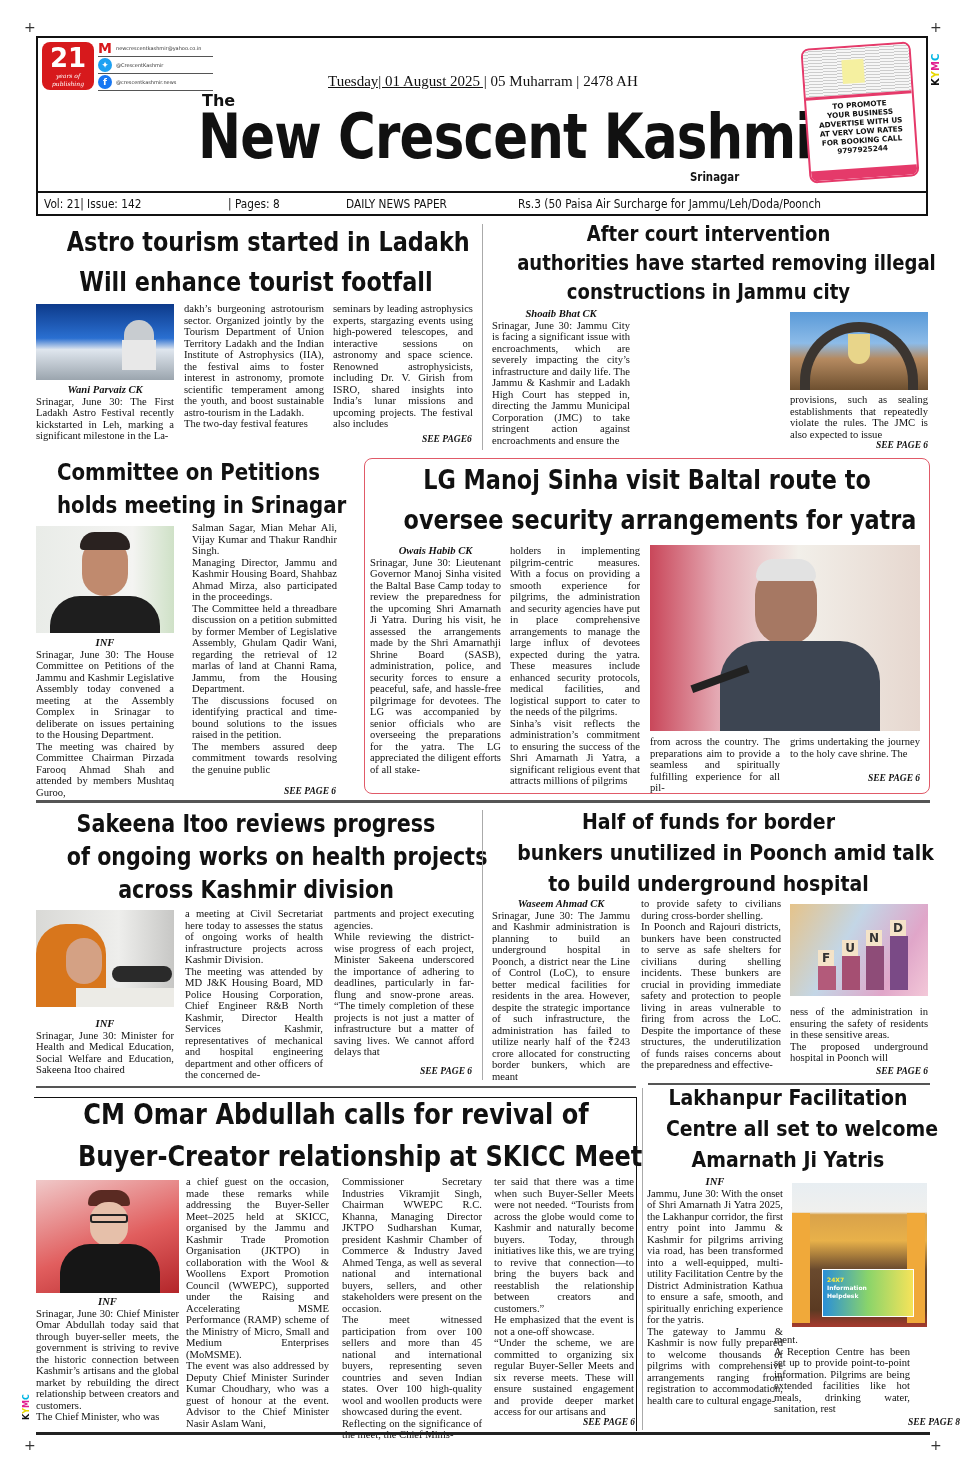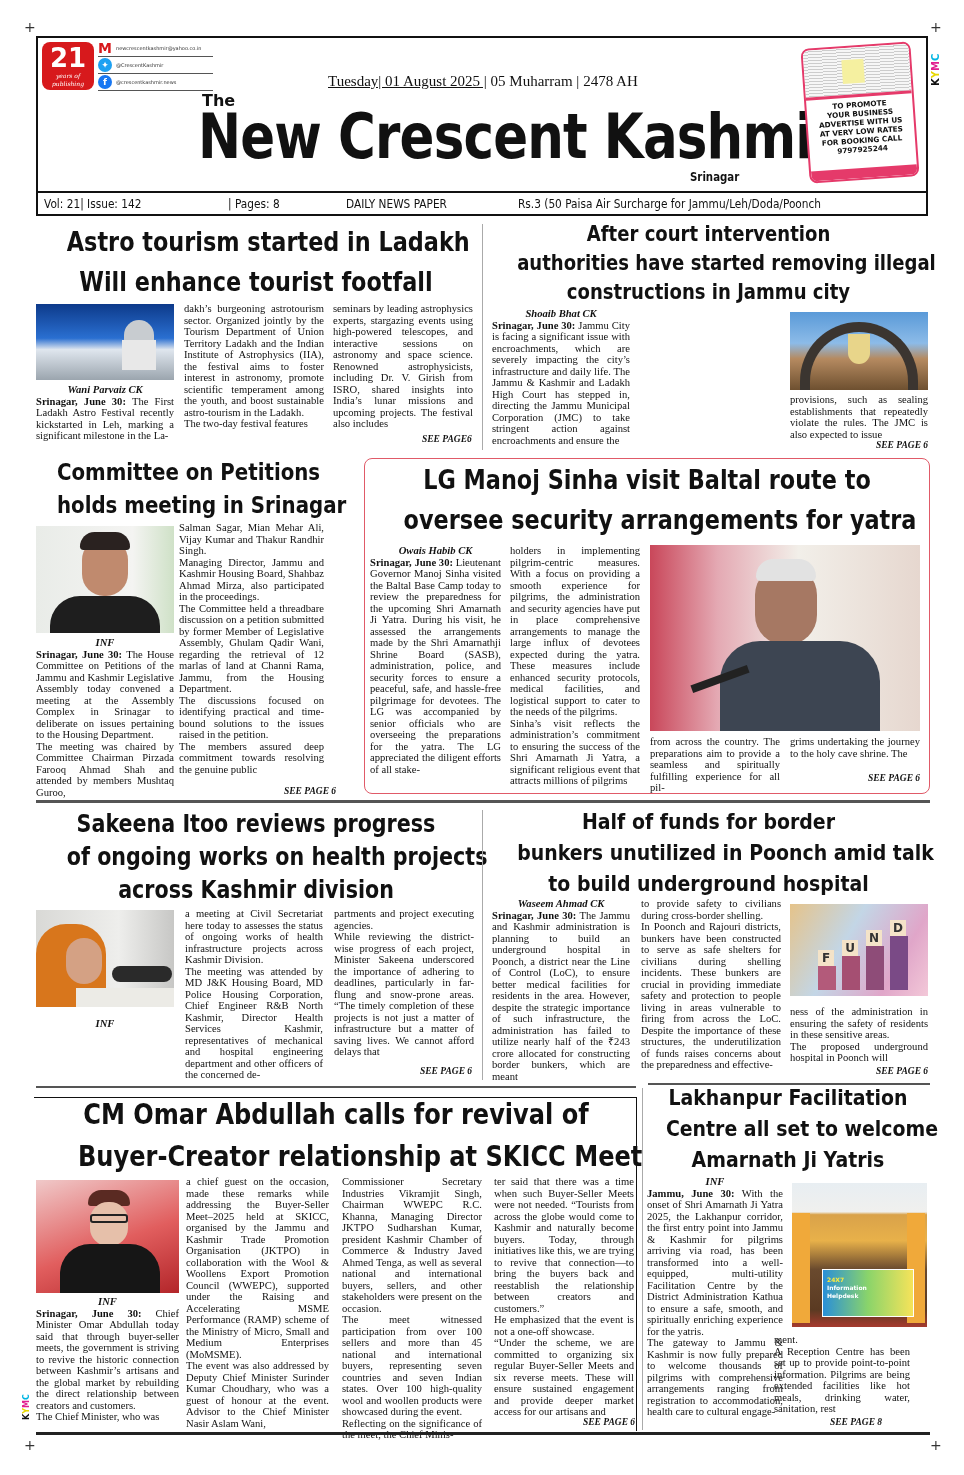--- a/index.html
+++ b/index.html
@@ -25,21 +25,21 @@
 .ad .txt{font-family:"DejaVu Sans",sans-serif;font-weight:bold;font-size:7.3px;text-align:center;line-height:9px;padding-top:3px}
 .ad .foot{position:absolute;bottom:0;left:0;right:0;height:10px;background:#e53a6a}
 .cmyk{position:absolute;left:930px;top:46px;font-family:"DejaVu Sans",sans-serif;font-weight:bold;font-size:10px;transform:rotate(-90deg);transform-origin:left top;white-space:nowrap}
 .infobar{position:absolute;left:36px;top:191px;width:892px;height:25px;border-top:2px solid #111;font-family:"DejaVu Sans",sans-serif;font-size:12px;transform-origin:left top}
 .infobar span{position:absolute;top:4px;white-space:nowrap;transform:scaleX(0.88);transform-origin:left top}
 .hl{position:absolute;font-family:"DejaVu Sans",sans-serif;font-weight:bold;text-align:center;color:#111;white-space:nowrap;transform-origin:center top}
 .hl div{display:block}
 .col{position:absolute;font-size:10.6px;line-height:11.5px;text-align:justify;hyphens:auto}
 .col p{margin:0}
 .byline{font-style:italic;font-weight:bold;text-align:center}
-.dl{font-weight:bold}
+.dl{font-weight:normal}
 .see{position:absolute;font-style:italic;font-weight:bold;font-size:9.5px;white-space:nowrap}
 .photo{position:absolute;overflow:hidden}
 .vdiv{position:absolute;width:1px;background:#aaa}
 .hdiv{position:absolute;height:3px;background:#555}
 .redbox{position:absolute;border:1.5px solid #e05a68;border-radius:8px}
 </style>
 </head>
 <body>
 
 <div class="crop" style="left:24px;top:20px">+</div>
@@ -140,21 +140,21 @@
 <div class="photo" style="left:36px;top:526px;width:138px;height:107px;background:linear-gradient(90deg,#e9ece8,#f4f4f2 70%,#cfe1c7)">
   <div style="position:absolute;left:46px;top:12px;width:46px;height:58px;border-radius:22px;background:#c08a6e"></div>
   <div style="position:absolute;left:44px;top:6px;width:50px;height:18px;border-radius:25px 25px 6px 6px;background:#2a2220"></div>
   <div style="position:absolute;left:14px;top:70px;width:110px;height:40px;border-radius:30px 30px 0 0;background:#1e1e1e"></div>
 </div>
 <div class="col" style="left:36px;top:637px;width:138px">
   <p class="byline">INF</p>
   <p><span class="dl">Srinagar, June 30:</span><span> The House Committee on Petitions of the Jammu and Kashmir Legislative Assembly today convened a meeting at the Assembly Complex in Srinagar to deliberate on issues pertaining to the Housing Department.</span></p>
   <p>The meeting was chaired by Committee Chairman Pirzada Farooq Ahmad Shah and attended by members Mushtaq Guroo,</p>
 </div>
-<div class="col" style="left:179px;top:522px;width:145px">
+<div class="col" style="left:192px;top:522px;width:145px">
   <p>Salman Sagar, Mian Mehar Ali, Vijay Kumar and Thakur Randhir Singh.</p>
   <p>Managing Director, Jammu and Kashmir Housing Board, Shahbaz Ahmad Mirza, also participated in the proceedings.</p>
   <p>The Committee held a threadbare discussion on a petition submitted by former Member of Legislative Assembly, Ghulam Qadir Wani, regarding the retrieval of 12 marlas of land at Channi Rama, Jammu, from the Housing Department.</p>
   <p>The discussions focused on identifying practical and time-bound solutions to the issues raised in the petition.</p>
   <p>The members assured deep commitment towards resolving the genuine public</p>
 </div>
 <div class="see" style="left:284px;top:786px">SEE PAGE 6</div>
 
 <div class="redbox" style="left:364px;top:458px;width:566px;height:336px"></div>
 <div class="hl" style="left:364px;width:566px;top:460px;font-size:26px;line-height:40px;transform:scaleX(0.86)">
@@ -191,20 +191,21 @@
   <div>across Kashmir division</div>
 </div>
 <div class="photo" style="left:36px;top:910px;width:138px;height:97px;background:linear-gradient(90deg,#d9d9d6,#eeeeec 60%,#c7c7c5)">
   <div style="position:absolute;left:0;top:14px;width:70px;height:84px;border-radius:30px 30px 0 0;background:#d8761c"></div>
   <div style="position:absolute;left:30px;top:28px;width:36px;height:46px;border-radius:18px;background:#d4a184"></div>
   <div style="position:absolute;left:76px;top:56px;width:60px;height:16px;background:#2a2a2a;border-radius:8px"></div>
   <div style="position:absolute;left:40px;top:78px;width:98px;height:20px;background:#ecebe6"></div>
 </div>
 <div class="col" style="left:36px;top:1018px;width:138px">
   <p class="byline">INF</p>
+  <p><span class="dl">Srinagar, June 30:</span><span> Minister for Health and Medical Education, Social Welfare and Education, Sakeena Itoo chaired</span></p>
 </div>
 <div class="col" style="left:185px;top:908px;width:138px">
   <p>a meeting at Civil Secretariat here today to assesses the status of ongoing works of health infrastructure projects across Kashmir Division.</p>
   <p> The meeting was attended by MD J&amp;K Housing Board, MD Police Housing Corporation, Chief Engineer R&amp;B North Kashmir, Director Health Services Kashmir, representatives of mechanical and hospital engineering department and other officers of the concerned de-</p>
 </div>
 <div class="col" style="left:334px;top:908px;width:140px">
   <p>partments and project executing agencies.</p>
   <p>While reviewing the district-wise progress of each project, Minister Sakeena underscored the importance of adhering to deadlines, particularly in far-flung and snow-prone areas. “The timely completion of these projects is not just a matter of infrastructure but a matter of saving lives. We cannot afford delays that</p>
 </div>
 <div class="see" style="left:420px;top:1066px">SEE PAGE 6</div>
@@ -293,16 +294,16 @@
   <div style="position:absolute;left:30px;top:86px;width:92px;height:48px;background:linear-gradient(90deg,#2a8fd8,#8ad46a 50%,#f6e35a);border:1px solid #fff;color:#fff;font:bold 6px 'DejaVu Sans',sans-serif;padding:6px 4px;line-height:8px">
     <div style="color:#ffeb3b">24X7</div>
     <div>Information</div>
     <div>Helpdesk</div>
   </div>
 </div>
 <div class="col" style="left:774px;top:1334px;width:136px">
   <p>ment.</p>
   <p>A Reception Centre has been set up to provide point-to-point information. Pilgrims are being extended facilities like hot meals, drinking water, sanitation, rest</p>
 </div>
-<div class="see" style="left:830px;top:1417px">SEE PAGE 8</div>
+<div class="see" style="left:908px;top:1417px">SEE PAGE 8</div>
 
 <div class="hdiv" style="left:36px;top:1432px;width:894px;height:3px;background:#222"></div>
 <div class="cmyk" style="left:22px;top:1420px;font-size:8px"><span style="color:#111">K</span><span style="color:#e8d800">Y</span><span style="color:#e0208f">M</span><span style="color:#00b5e2">C</span></div>
 
 </body></html>

